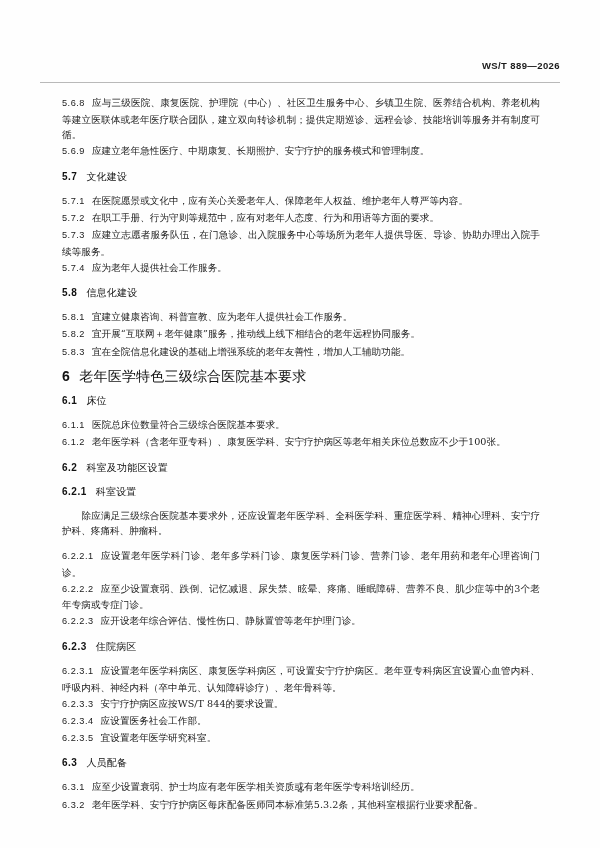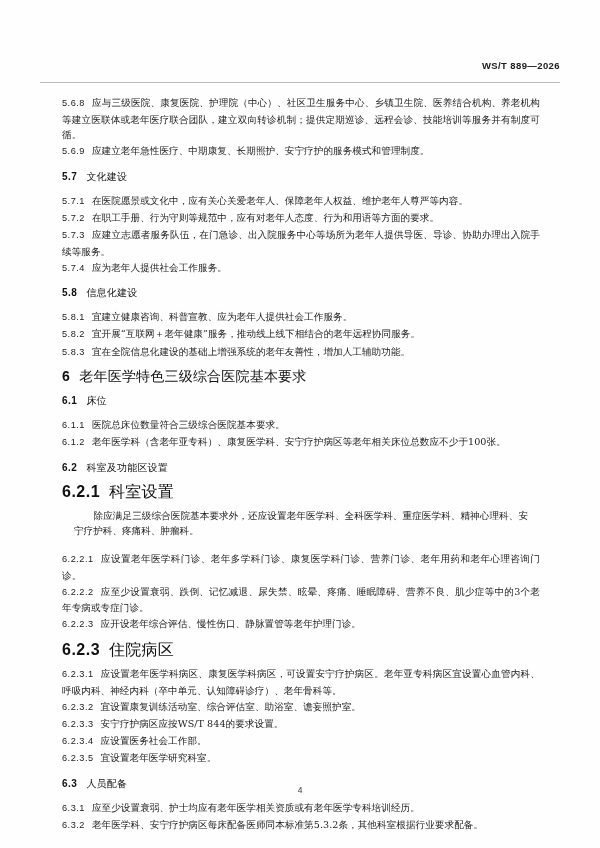--- a/index.html
+++ b/index.html
@@ -75,21 +75,21 @@
     margin-right: 7px;
     white-space: nowrap;
   }
 
   
   .para {
     font-size: 9.6px;
     line-height: 15.6px;
     text-align: justify;
     text-justify: inter-ideograph;
-    margin: 12px;
+    margin: 0;
     text-indent: 19.5px;
   }
 
   
   .h-sec,
   .h-sub,
   .h-subsub {
     font-family: "Liberation Sans", sans-serif;
     font-weight: 700;
     color: #111;
@@ -98,21 +98,21 @@
   }
   .h-sec {           
     font-size: 14px;
     letter-spacing: 0.2px;
   }
   .h-sub {           
     font-size: 10px;
     letter-spacing: 0.2px;
   }
   .h-subsub {        
-    font-size: 16px;
+    font-size: 10px;
     letter-spacing: 0.2px;
   }
   .h-sec .num,
   .h-sub .num,
   .h-subsub .num {
     font-family: "Liberation Sans", sans-serif;
     font-weight: 700;
     letter-spacing: 0.5px;
     margin-right: 9px;
   }
@@ -237,23 +237,20 @@
     </p>
 
     <p class="h-subsub gap-before-head">
       <span class="num">6.2.3</span><span class="txt">住院病区</span>
     </p>
 
     <p class="clause gap-after-head">
       <span class="num">6.2.3.1</span><span class="txt">应设置老年医学科病区、康复医学科病区，可设置安宁疗护病区。老年亚专科病区宜设置心血管内科、呼吸内科、神经内科（卒中单元、认知障碍诊疗）、老年骨科等。</span>
     </p>
 
-    <p class="clause">
-      <span class="num">6.2.3.2</span><span class="txt">宜设置康复训练活动室、综合评估室、助浴室、谵妄照护室。</span>
-    </p>
 
     <p class="clause">
       <span class="num">6.2.3.3</span><span class="txt">安宁疗护病区应按WS/T 844的要求设置。</span>
     </p>
 
     <p class="clause">
       <span class="num">6.2.3.4</span><span class="txt">应设置医务社会工作部。</span>
     </p>
 
     <p class="clause">

